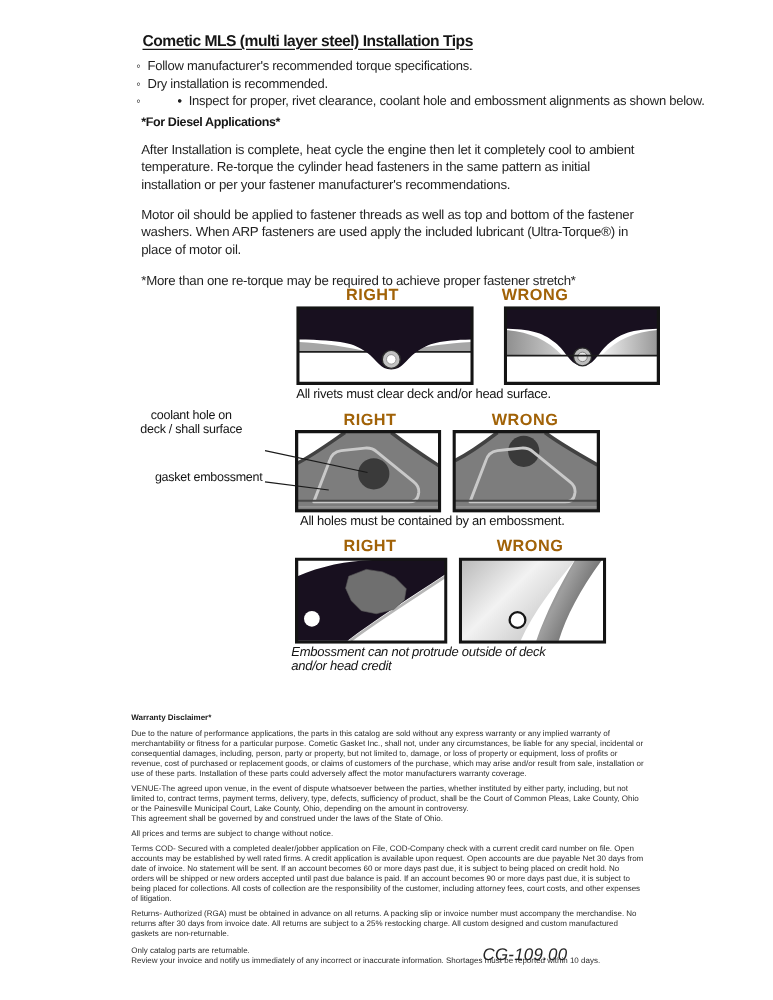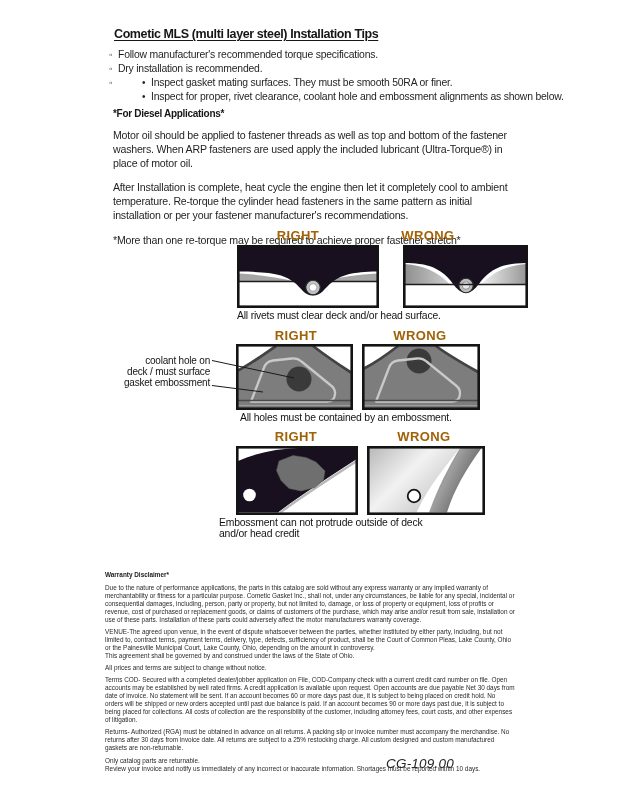--- a/index.html
+++ b/index.html
@@ -43,29 +43,28 @@
     </div>
     <div class="bullet-line">
       <span class="marker">◦</span>
       <span>Dry installation is recommended.</span>
     </div>
     <div class="bullet-line">
       <span class="marker">◦</span>
     </div>
     <div class="bullet-line sub">
       <span class="marker">•</span>
-      <span>Inspect gasket mating surfaces.  They must be smooth 50RA or finer.</span>
     </div>
     <div class="bullet-line sub">
       <span class="marker">•</span>
       <span>Inspect for proper, rivet clearance, coolant hole and embossment alignments as shown below.</span>
     </div>
     <h2 class="diesel-heading">*For Diesel Applications*</h2>
+    <p class="para">After Installation is complete, heat cycle the engine then let it completely cool to ambient temperature. Re-torque the cylinder head fasteners in the same pattern as initial installation or per your fastener manufacturer's recommendations.</p>
     <p class="para">Motor oil should be applied to fastener threads as well as top and bottom of the fastener washers. When ARP fasteners are used apply the included lubricant (Ultra-Torque®) in place of motor oil.</p>
-    <p class="para">After Installation is complete, heat cycle the engine then let it completely cool to ambient temperature. Re-torque the cylinder head fasteners in the same pattern as initial installation or per your fastener manufacturer's recommendations.</p>
     <div class="note">*More than one re-torque may be required to achieve proper fastener stretch*</div>
   </div>
 
   <div class="dg-label" style="left:298px;top:229px;">RIGHT</div>
   <div class="dg-label" style="left:428px;top:229px;">WRONG</div>
 
   <svg class="diagram" style="left:237px;top:245px;" width="142" height="63" viewBox="0 0 142 63">
     <rect x="0" y="0" width="142" height="63" fill="#ffffff"></rect>
     <path d="M2,28.5 C20,29.5 40,32 58,36.5 L2,36.5 Z" fill="#a6a6a6"></path>
     <path d="M140,28.5 C122,29.5 102,32 84,36.5 L140,36.5 Z" fill="#a6a6a6"></path>
@@ -95,23 +94,23 @@
     <circle cx="63" cy="40.5" r="3.8" fill="#e9e9e9" stroke="#777777" stroke-width="0.7"></circle>
     <path d="M2,39.5 H123" stroke="#1c1c1c" stroke-width="1.4"></path>
     <rect x="1.3" y="1.3" width="122.4" height="60.4" fill="none" stroke="#141414" stroke-width="2.6"></rect>
   </svg>
 
   <div class="dg-caption" style="left:237px;top:310px;">All rivets must clear deck and/or head surface.</div>
 
   <div class="dg-label" style="left:296px;top:329px;">RIGHT</div>
   <div class="dg-label" style="left:420px;top:329px;">WRONG</div>
 
-  <div class="callout" style="top:356px;">
+  <div class="callout" style="top:328px;text-align:center;">
     <div>coolant hole on</div>
-    <div>deck / must surface</div>
+    <div>deck / shall surface</div>
   </div>
   <div class="callout" style="top:378px;">gasket embossment</div>
 
   <svg class="diagram" style="left:236px;top:344px;" width="117" height="66" viewBox="0 0 117 66">
     <rect x="0" y="0" width="117" height="66" fill="#7d7d7d"></rect>
     <path d="M2,2 H40 C27,11 14,20.5 2,26.5 Z" fill="#ffffff"></path>
     <path d="M77,2 H115 V28.5 C101,19.5 88,10.5 77,2 Z" fill="#ffffff"></path>
     <path d="M40,2 C27,11 14,20.5 2,26.5" fill="none" stroke="#424242" stroke-width="2.8"></path>
     <path d="M77,2 C88,10.5 101,19.5 115,28.5" fill="none" stroke="#424242" stroke-width="2.8"></path>
     <path d="M15,57.5 L27.5,25 Q29.5,17.5 37,16.5 L56,14.5 Q61.5,14 65.5,17.5 L95,41.5 Q99.5,45 99,50 L98.5,52.5 Q97.5,57.5 91,57.5 Z" fill="none" stroke="#c9c9c9" stroke-width="2.3" stroke-linejoin="round"></path>
@@ -161,21 +160,21 @@
           <stop offset="1" stop-color="#5f5f5f"></stop>
       </linearGradient>
     </defs>
     <rect x="0" y="0" width="118" height="69" fill="#ffffff"></rect>
     <path d="M2,2 H93 C77,22 60,43 49.5,66.5 L2,66.5 Z" fill="url(#g3L)"></path>
     <path d="M93,2 H114.5 C97,26 86,47 80,66.5 L62,66.5 C70,44 81,22 93,2 Z" fill="url(#g3D)"></path>
     <circle cx="47" cy="50" r="6.3" fill="#ffffff" stroke="#161616" stroke-width="1.8"></circle>
     <rect x="1.3" y="1.3" width="115.4" height="66.4" fill="none" stroke="#141414" stroke-width="2.6"></rect>
   </svg>
 
-  <div class="dg-caption" style="left:219px;top:517px;">
+  <div class="dg-caption" style="left:233px;top:517px;font-style:italic;">
     <div>Embossment can not protrude outside of deck</div>
     <div>and/or head credit</div>
   </div>
 
   <svg id="leader-overlay" width="618" height="800" viewBox="0 0 618 800">
     <line x1="212" y1="360.5" x2="294" y2="378" stroke="#1a1a1a" stroke-width="1"></line>
     <line x1="212" y1="385.5" x2="263" y2="392" stroke="#1a1a1a" stroke-width="1"></line>
   </svg>
 
   <div class="legal">

